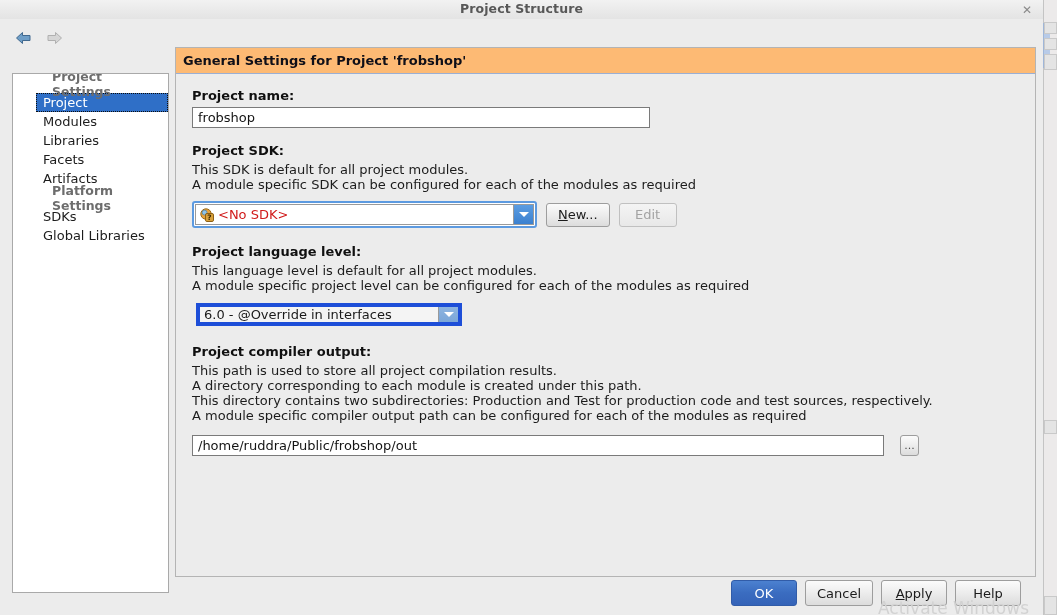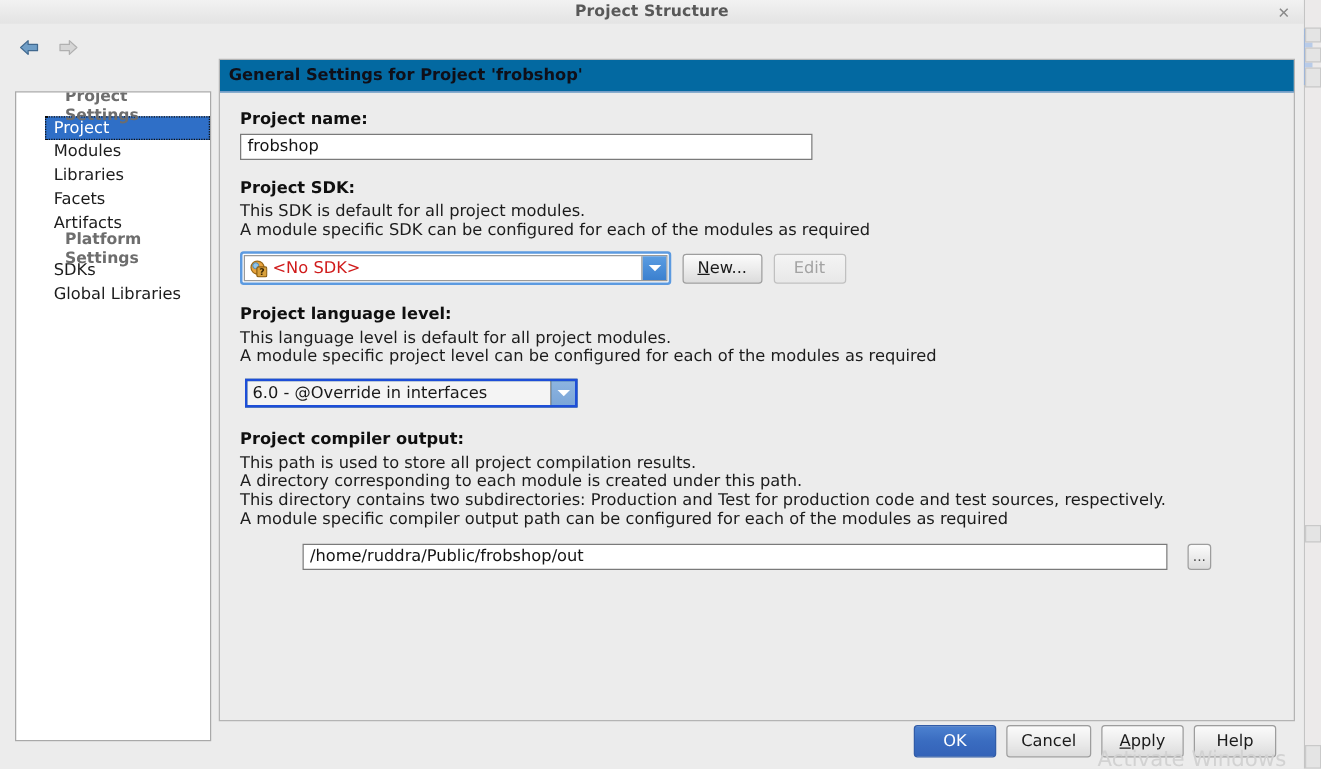--- a/index.html
+++ b/index.html
@@ -143,21 +143,21 @@
   .content-panel {
     position: absolute;
     left: 175px; top: 28px;
     width: 861px;
     height: 530px;
     background: #ececec;
     border: 1px solid #b4b4b4;
   }
   .panel-header {
     height: 26px;
-    background: #0369a1;
+    background: #fdba74;
     border-bottom: 1px solid #9aafd4;
     display: flex;
     align-items: center;
     padding-left: 7px;
     font-weight: bold;
     font-size: 13px;
     color: #0f0f18;
   }
   .panel-inner {
     position: relative;
@@ -236,22 +236,22 @@
     border-left: 5px solid transparent;
     border-right: 5px solid transparent;
     border-top: 5px solid #ffffff;
   }
 
   
   .combo-plain {
     display: inline-flex;
     align-items: stretch;
     height: 23px;
-    background: #0c4a6e;
-    border: 2px solid #1d4ed8;
+    background: #c2410c;
+    border: 4px solid #1d4ed8;
     width: 266px;
   }
   .combo-plain .combo-value { background: #f4f4f4; }
 
   
   .sdk-icon {
     position: relative;
     width: 14px; height: 14px;
     flex: 0 0 14px;
   }
@@ -446,21 +446,21 @@
           </div>
         </div>
 
         <div class="section" style="margin-top:18px;">
           <div class="section-title">Project compiler output:</div>
           <div class="desc-line">This path is used to store all project compilation results.</div>
           <div class="desc-line">A directory corresponding to each module is created under this path.</div>
           <div class="desc-line">This directory contains two subdirectories: Production and Test for production code and test sources, respectively.</div>
           <div class="desc-line">A module specific compiler output path can be configured for each of the modules as required</div>
 
-          <div class="row" style="margin-top:12px; gap:16px;justify-content:center;">
+          <div class="row" style="margin-top:12px; gap:16px;">
             <div class="text-input" style="width:692px;">
               <span>/home/ruddra/Public/frobshop/out</span>
             </div>
             <div class="btn btn-small-browse">...</div>
           </div>
         </div>
 
       </div>
     </div>
 

